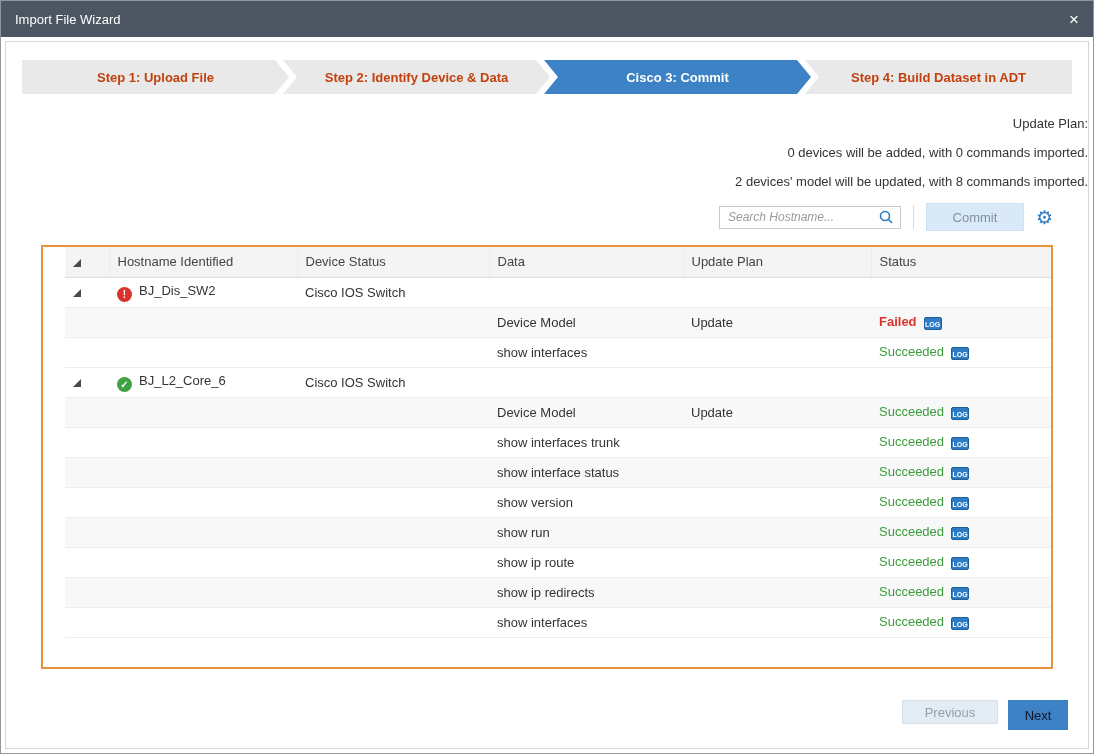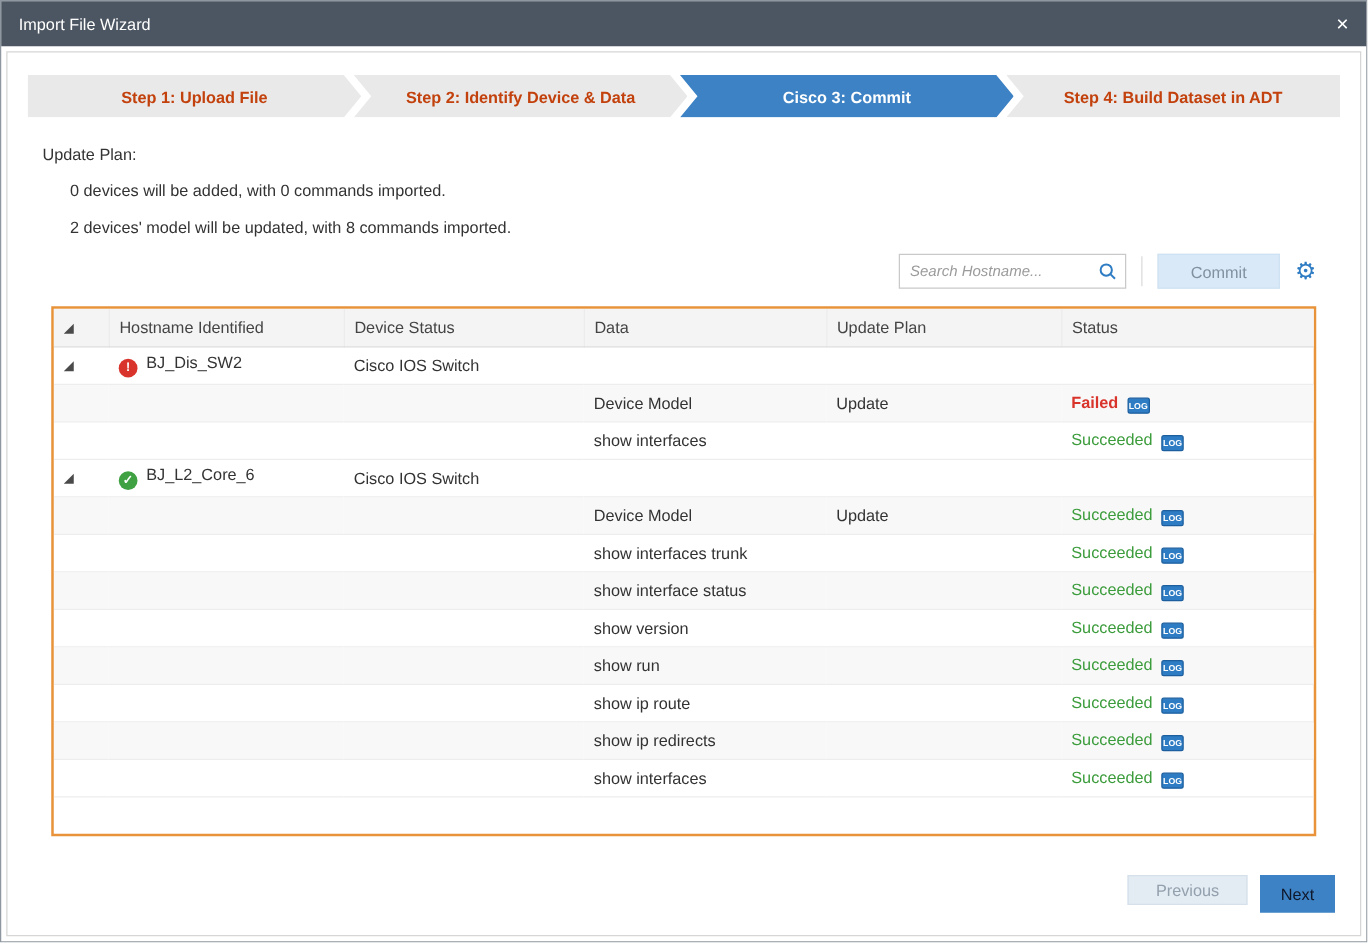--- a/index.html
+++ b/index.html
@@ -23,36 +23,36 @@
   .step {
     flex:1; background:#e9e9e9; display:flex; align-items:center; justify-content:center;
     font-size:13px; font-weight:bold; color:#c2410c; position:relative; cursor:default;
     clip-path: polygon(0 0, calc(100% - 14px) 0, 100% 50%, calc(100% - 14px) 100%, 0 100%, 14px 50%);
   }
   .step.first { clip-path: polygon(0 0, calc(100% - 14px) 0, 100% 50%, calc(100% - 14px) 100%, 0 100%); }
   .step.last  { clip-path: polygon(0 0, 100% 0, 100% 100%, 0 100%, 14px 50%); }
   .step + .step { margin-left:-6px; }
   .step.active { background:#3d82c4; color:#fff; }
   
-  .plan { margin:22px 0 0 28px; font-size:13px; color:#333; }
+  .plan { margin:22px 0 0 28px; font-size:13px; color:#333;text-align:right; }
   .plan-line { margin:14px 0 0 22px; }
   
   .toolbar { display:flex; align-items:center; justify-content:flex-end; margin:14px 35px 0 0; gap:12px; height:28px; }
-  .search { width:182px; height:28px; border:1px solid #c9c9c9; display:flex; align-items:center; padding:0 6px; background:#fff; }
+  .search { width:182px; height:23px; border:1px solid #c9c9c9; display:flex; align-items:center; padding:0 6px; background:#fff; }
   .search input { border:none; outline:none; flex:1; min-width:0; font-size:12px; font-family:"Liberation Sans", sans-serif; color:#555; background:transparent; }
   .search input::placeholder { color:#9b9b9b; font-style:italic; }
   .vsep { width:1px; height:24px; background:#dcdcdc; }
   .commit {
     width:98px; height:28px; background:#d9e9f7; border:1px solid #cfe2f3;
     color:#82919f; font-size:13px; font-family:"Liberation Sans", sans-serif; cursor:pointer;
   }
   .gear { color:#2e7cc3; font-size:19px; line-height:1; cursor:pointer; }
   
   .grid { margin:14px 35px 0 35px; border:2px solid #e8923a; height:424px; overflow:hidden; background:#fff; }
-  table { width:100%; border-collapse:collapse; table-layout:fixed; font-size:13px; color:#333; }
+  table { width:100%; border-collapse:collapse; table-layout:fixed; font-size:13px; color:#333;margin-left:22px; }
   thead th {
     background:#f4f4f4; font-weight:normal; text-align:left; height:30px;
     padding:0 8px; border-bottom:1px solid #dcdcdc; border-right:1px solid #ececec; color:#444;
   }
   thead th:last-child { border-right:none; }
   tbody td { height:30px; padding:0 8px; border-bottom:1px solid #ededed; overflow:hidden; white-space:nowrap; }
   tr.item-row.alt { background:#f8f8f8; }
   tr.group-row td { border-top:1px solid #e2e2e2; }
   .tri {
     display:inline-block; width:0; height:0;

